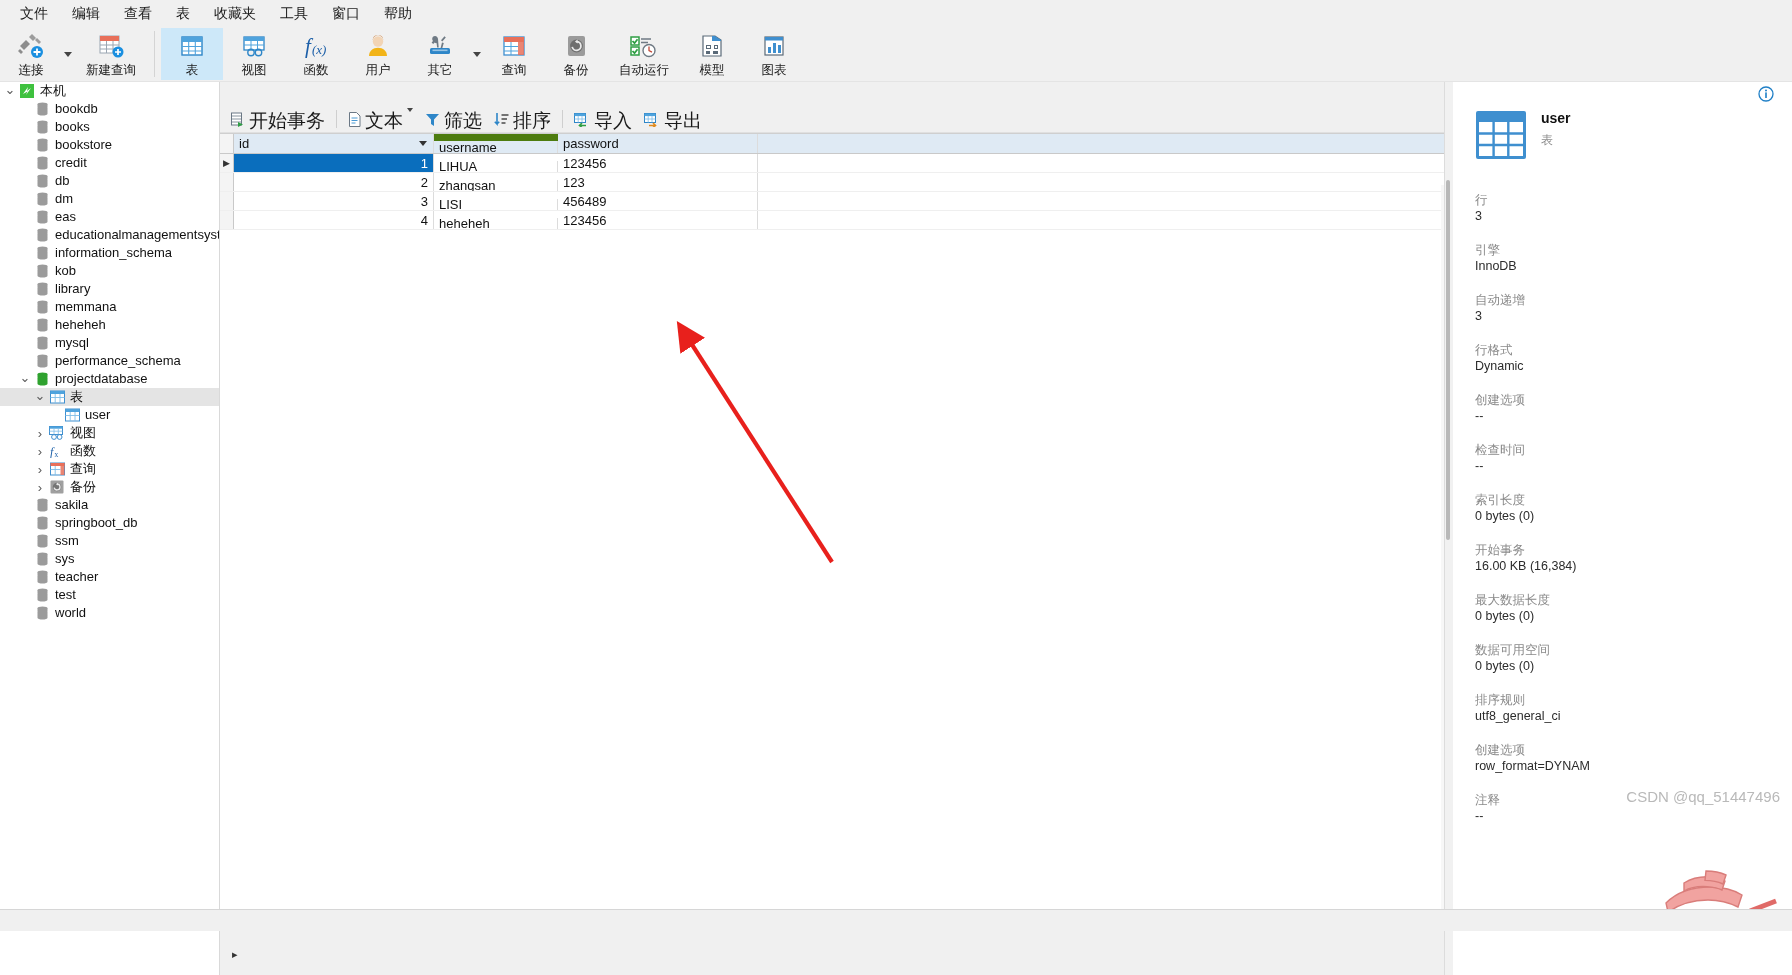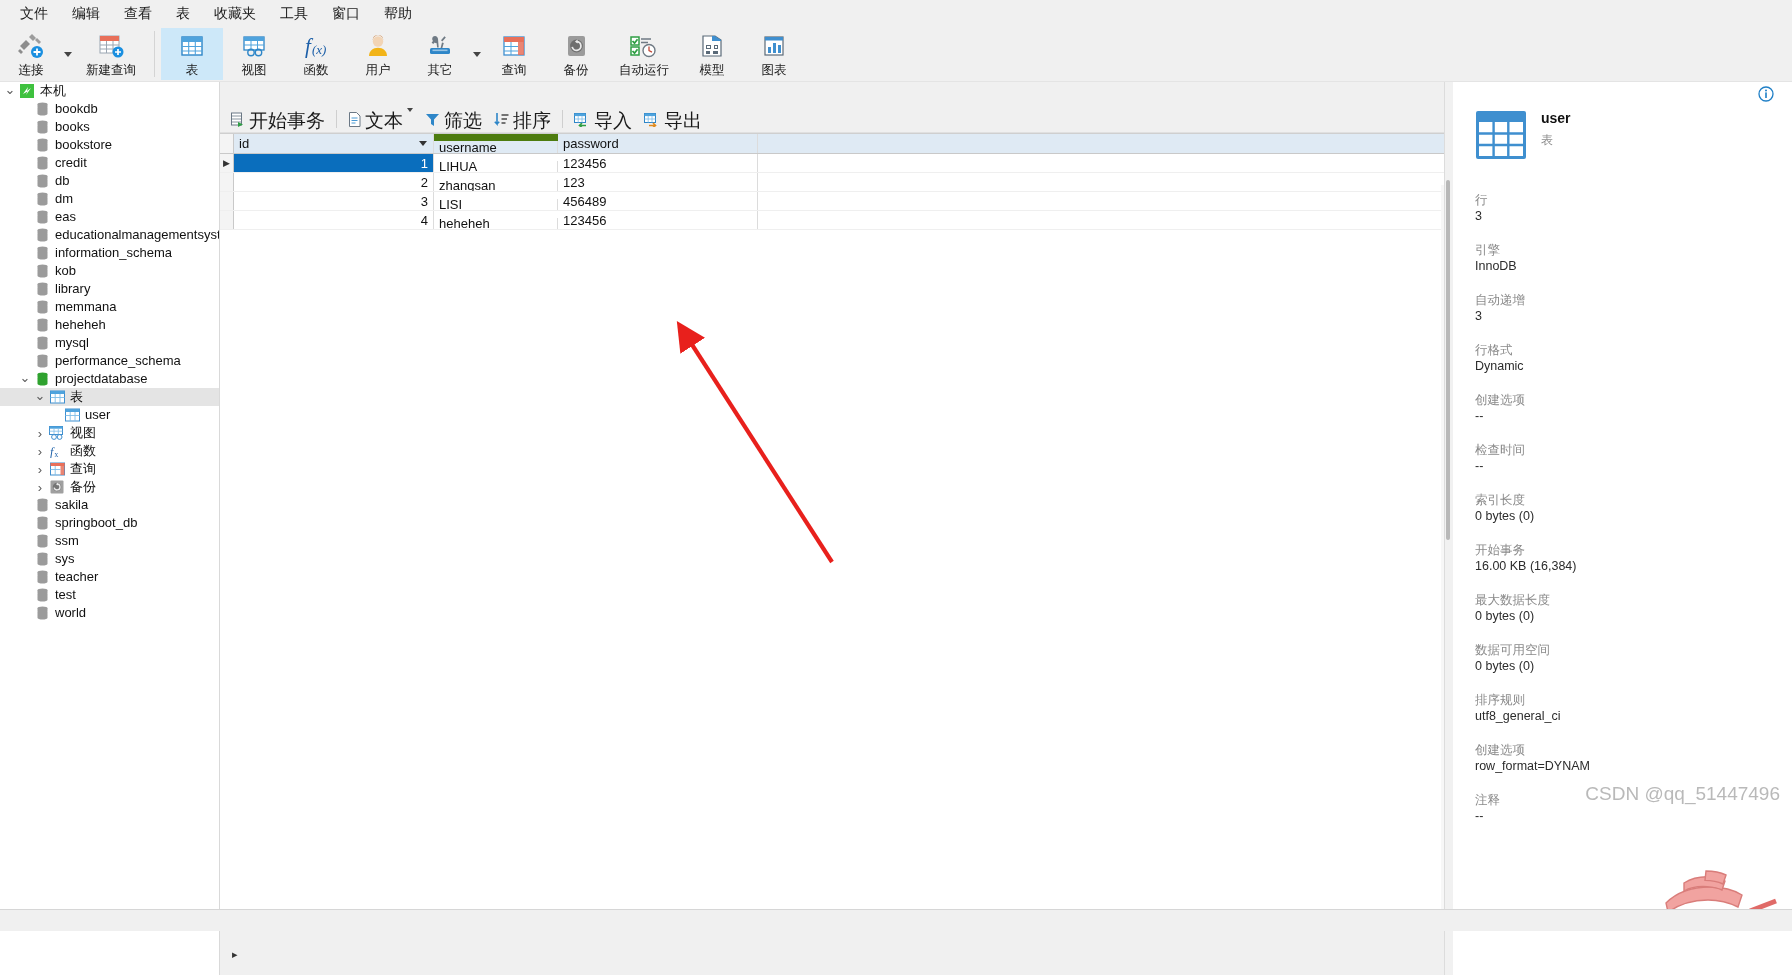--- a/index.html
+++ b/index.html
@@ -121,21 +121,21 @@
   .infohead .tkind { font-size:12px; color:#8d8d8d; margin-top:6px; }
   .infolist { position:absolute; left:30px; top:110px; width:300px; }
   .irow { margin-bottom:17px; }
   .ilabel { font-size:12.5px; color:#8a8a8a; line-height:16px; }
   .ivalue { font-size:12.5px; color:#2b2b2b; line-height:17px; white-space:nowrap; }
 
   
   .arrow { position:absolute; left:440px; top:230px; width:200px; height:260px; pointer-events:none; }
 
   
-  .watermark { position:absolute; right:12px; bottom:126px; font-size:19px; color:#b9b9b9; white-space:nowrap; }
+  .watermark { position:absolute; right:12px; bottom:126px; font-size:15px; color:#b9b9b9; white-space:nowrap; }
   .wm-hand { position:absolute; right:8px; bottom:0px; width:130px; height:120px; pointer-events:none; }
 
   
   .bottombar { position:absolute; left:0; bottom:0; width:1792px; height:22px; background:#f0f0f0; border-top:1px solid #d6d6d6; }
 </style>
 </head>
 <body>
 
 <div id="app">
 

